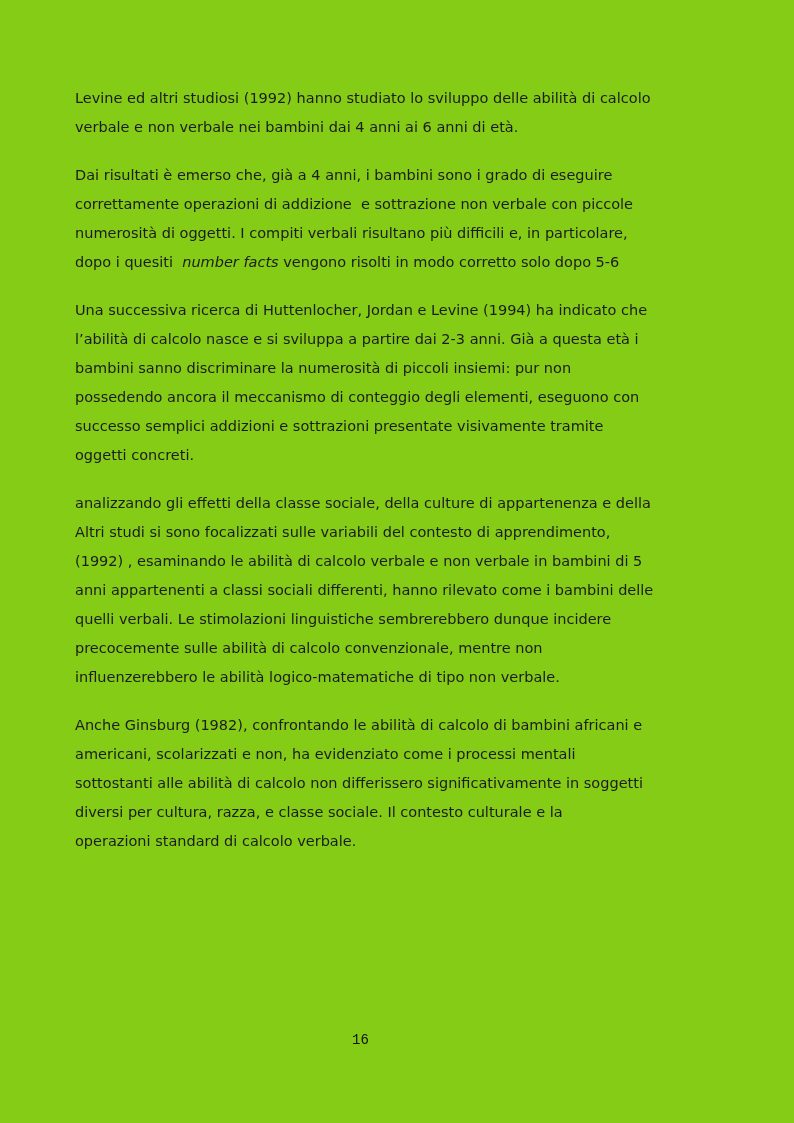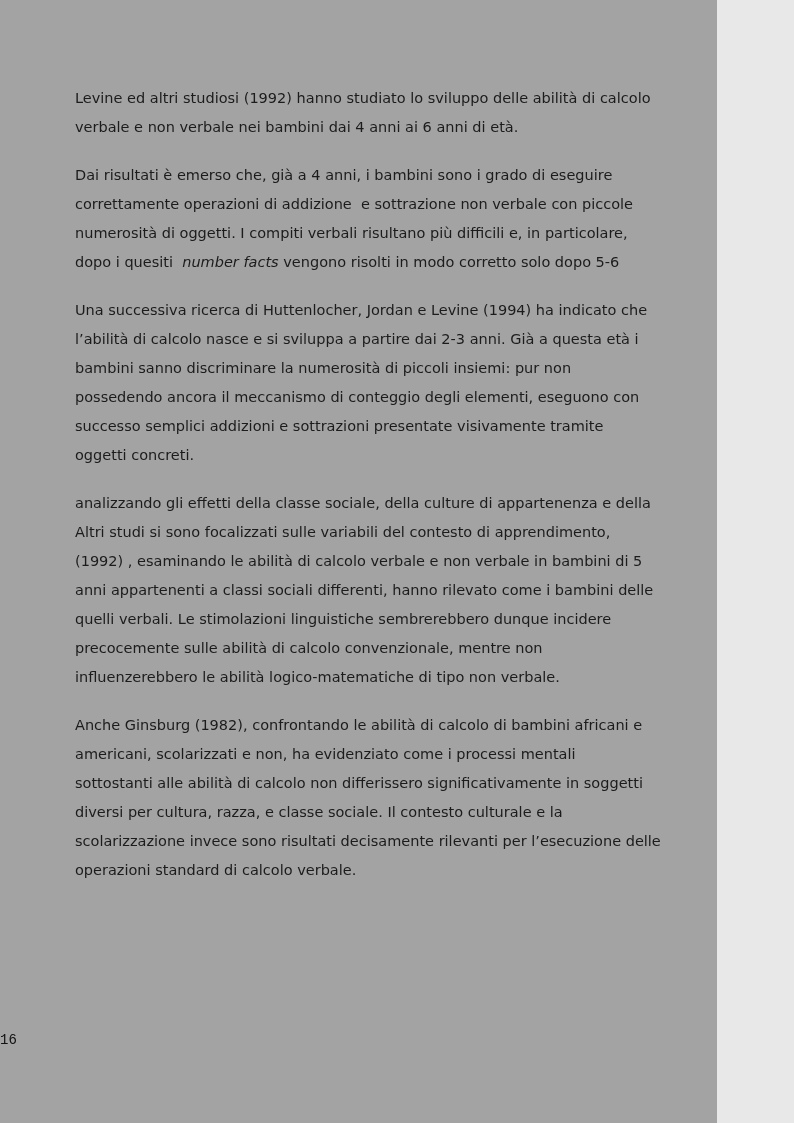--- a/index.html
+++ b/index.html
@@ -2,23 +2,23 @@
 <html><head>
 <meta charset="utf-8">
 <style>
   html, body {
     margin: 0;
     padding: 0;
     background: #e8e8e8;
   }
   .page {
     position: relative;
-    width: 717px;
+    width: 794px;
     height: 1123px;
-    background: #a3a3a3;
+    background: #84cc16;
     font-family: "DejaVu Sans", sans-serif;
     color: #1c1c1c;
     overflow: hidden;
   }
   .content {
     position: absolute;
     left: 75px;
     top: 84px;
     width: 648px;
   }
@@ -32,21 +32,21 @@
   }
   .italic {
     font-style: italic;
     margin-top: 36px;
   }
   .page-number {
     position: absolute;
     top: 1031px;
     left: 0;
     width: 721px;
-    text-align: left;
+    text-align: center;
     font-family: "Liberation Mono", monospace;
     font-size: 14px;
     line-height: 18px;
     color: #111111;
   }
 </style>
 </head>
 <body>
 
 <div class="page">
@@ -76,18 +76,17 @@
         <div class="line"><span>anni appartenenti a classi sociali differenti, hanno rilevato come i bambini delle</span></div>
         <div class="line"><span>quelli verbali. Le stimolazioni linguistiche sembrerebbero dunque incidere</span></div>
         <div class="line"><span>precocemente sulle abilità di calcolo convenzionale, mentre non</span></div>
         <div class="line"><span>influenzerebbero le abilità logico-matematiche di tipo non verbale.</span></div>
       </div>
       <div class="paragraph">
         <div class="line"><span>Anche Ginsburg (1982), confrontando le abilità di calcolo di bambini africani e</span></div>
         <div class="line"><span>americani, scolarizzati e non, ha evidenziato come i processi mentali</span></div>
         <div class="line"><span>sottostanti alle abilità di calcolo non differissero significativamente in soggetti</span></div>
         <div class="line"><span>diversi per cultura, razza, e classe sociale. Il contesto culturale e la</span></div>
-        <div class="line"><span>scolarizzazione invece sono risultati decisamente rilevanti per l’esecuzione delle</span></div>
         <div class="line"><span>operazioni standard di calcolo verbale.</span></div>
       </div>
     </div>
   <div class="page-number">16</div>
 </div>
 
 </body></html>

